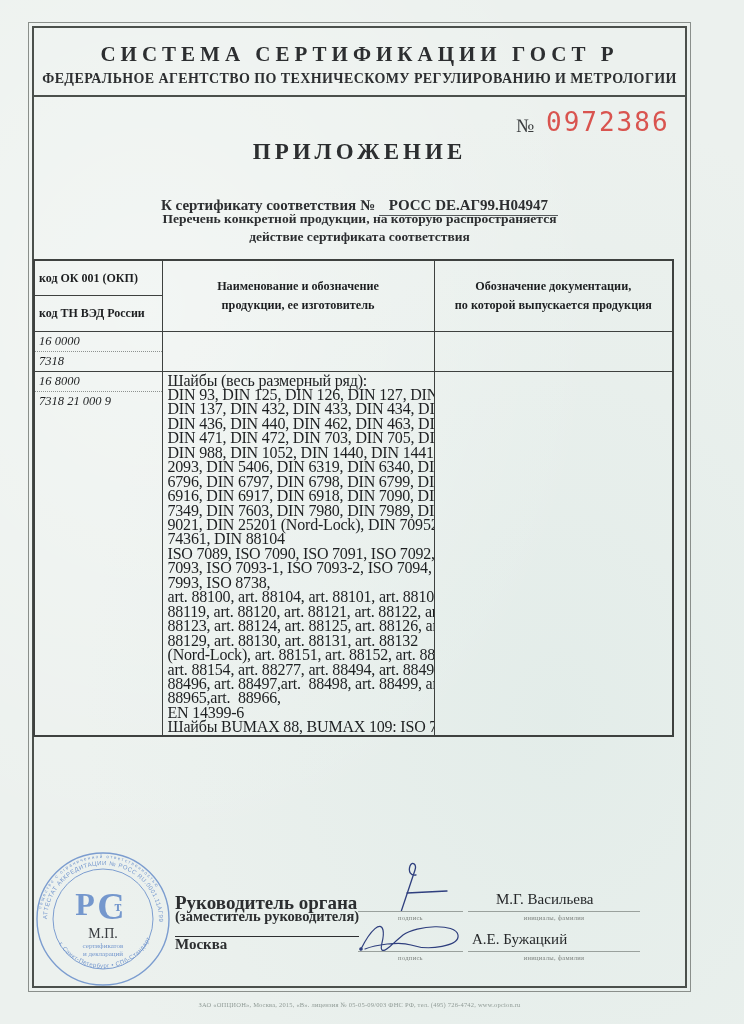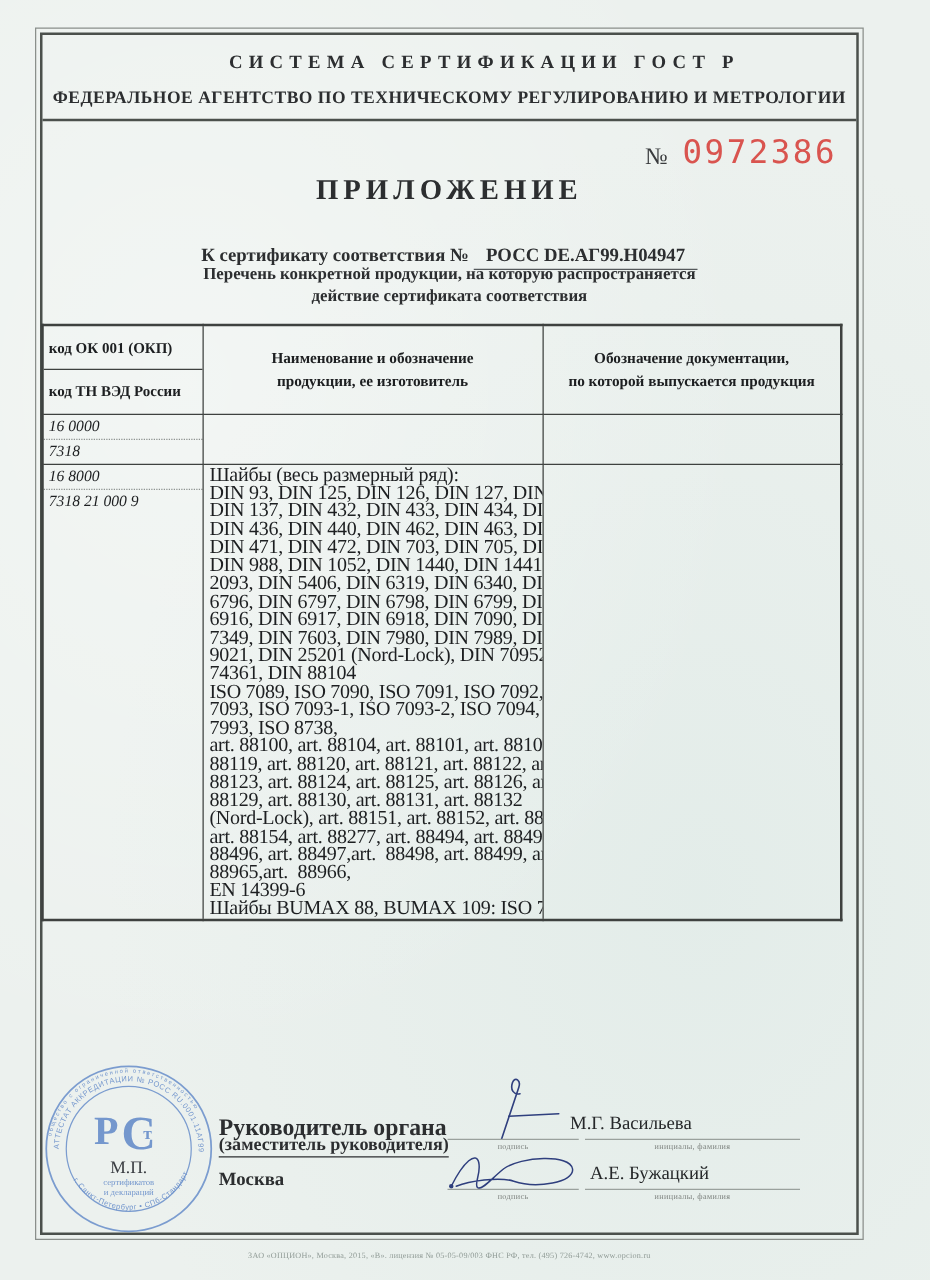--- a/index.html
+++ b/index.html
@@ -14,21 +14,21 @@
       radial-gradient(ellipse at 20% 30%, rgba(255,255,255,.35), rgba(255,255,255,0) 55%),
       radial-gradient(ellipse at 75% 70%, rgba(210,228,224,.35), rgba(210,228,224,0) 60%),
       #ecf1ee;
     color:#25272a;
   }
   .abs{position:absolute;}
   .frame-outer{left:28px;top:22px;width:661px;height:968px;border:1px solid #8a8f8b;}
   .frame-inner{left:32px;top:26px;width:651px;height:958px;border:2px solid #4b504c;}
   .hdr-divider{left:34px;top:95px;width:651px;border-top:2px solid #4b504c;}
   .centered{left:28px;width:663px;text-align:center;}
-  .hdr1{top:42px;font-size:15px;font-weight:bold;letter-spacing:5px;color:#2c2e30;padding-left:28px;}
+  .hdr1{top:42px;font-size:21px;font-weight:bold;letter-spacing:5px;color:#2c2e30;}
   .hdr2{top:71px;font-size:14px;font-weight:bold;letter-spacing:.4px;color:#2c2e30;}
   .num-prefix{left:516px;top:115px;font-size:19px;color:#3a3c3e;}
   .num-value{left:546px;top:107px;font-size:26px;font-family:"DejaVu Sans Mono", monospace;
     letter-spacing:2px;color:#d9544f;}
   .doc-title{top:139px;font-size:23px;font-weight:bold;letter-spacing:4px;color:#2c2e30;}
   .cert-line{top:179px;font-size:15px;font-weight:bold;color:#2c2e30;}
   .cert-value{display:inline-block;border-bottom:1px solid #55595b;padding:0 10px 1px 10px;font-weight:bold;margin-top:18px;}
   .sub1{top:211px;font-size:13.5px;font-weight:bold;color:#2c2e30;}
   .sub2{top:229px;font-size:13.5px;font-weight:bold;color:#2c2e30;}
 
@@ -45,34 +45,34 @@
   .code-cell{font-size:12.5px;font-style:italic;}
   .code-top{padding:2px 0 2px 4px;border-bottom:1px dotted #8d9290;}
   .code-bot{padding:2px 0 2px 4px;}
   .product-cell{
     font-size:16px;line-height:14.45px;letter-spacing:-.2px;
     padding:2px 0 0 5px !important;white-space:pre;overflow:hidden;
   }
 
   .role1a{left:175px;top:892px;font-size:19px;font-weight:bold;color:#2c2e30;}
   .role1b{left:175px;top:908px;font-size:14.5px;font-weight:bold;color:#2c2e30;
-    border-bottom:1.5px solid #2c2e30;padding-bottom:0;}
+    border-bottom:1.5px solid #2c2e30;padding-bottom:11px;}
   .role2{left:175px;top:936px;font-size:15px;font-weight:bold;color:#2c2e30;}
   .sigline{border-bottom:1px solid #9aa19d;height:0;}
   .sig1-line{left:358px;top:911px;width:105px;}
   .sig2-line{left:358px;top:951px;width:105px;}
   .name1-line{left:468px;top:911px;width:172px;}
   .name2-line{left:468px;top:951px;width:172px;}
   .caption{font-size:6.5px;color:#7d827e;letter-spacing:.3px;text-align:center;}
   .cap-sig1{left:358px;top:914px;width:105px;}
   .cap-sig2{left:358px;top:954px;width:105px;}
   .cap-nm1{left:468px;top:914px;width:172px;}
   .cap-nm2{left:468px;top:954px;width:172px;}
   .name{font-size:15px;color:#26282a;}
-  .name1{left:456px;top:891px;}
+  .name1{left:496px;top:891px;}
   .name2{left:472px;top:931px;}
   .footer{top:1001px;font-size:6.5px;color:#909b96;letter-spacing:.2px;}
 </style>
 </head>
 <body>
 
 <div id="paper">
 
   <div class="abs frame-outer"></div>
   <div class="abs frame-inner"></div>

